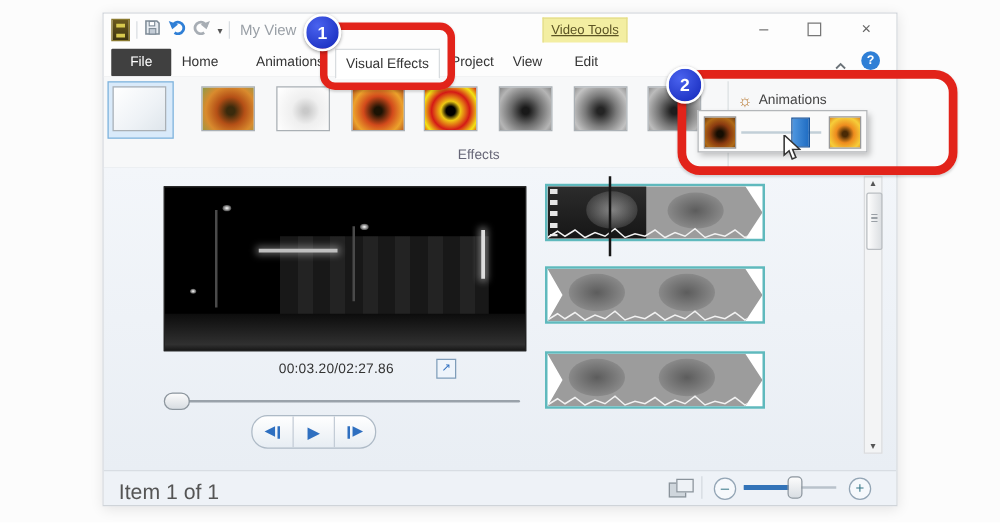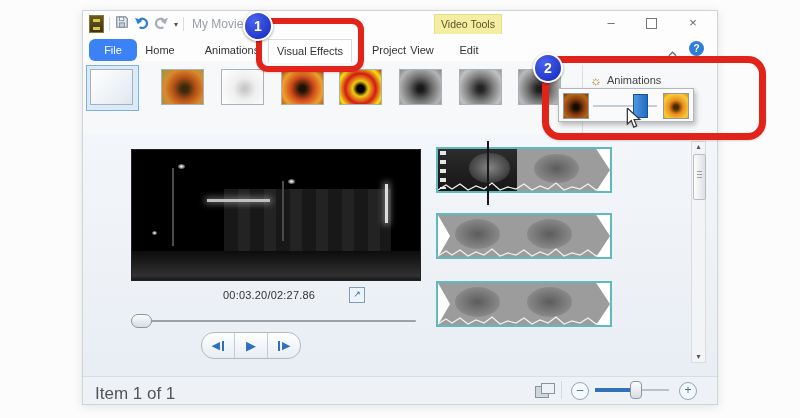--- a/index.html
+++ b/index.html
@@ -17,21 +17,21 @@
   .appicon{width:13px;height:16px;background:linear-gradient(#6b5a1e,#3d3410);border:1px solid #8a7a30;display:flex;flex-direction:column;justify-content:space-around;align-items:center;}
   .appicon i{display:block;width:7px;height:3px;background:#d8c94e;}
   .doc-title{color:#9aa0a7;font-size:12px;margin-left:3px;white-space:nowrap;}
   .wc{width:30px;height:24px;text-align:center;line-height:24px;color:#666;font-size:13px;cursor:default;}
   .maxbox{width:9px;height:9px;border:1.4px solid #777;margin:7px auto 0;}
   .dd{font-size:8px;color:#555;}
 
   
   .tabrow{left:0;top:26px;width:100%;height:24px;border-bottom:1px solid #d8dcdf;background:#fdfdfd;}
   .tab{position:absolute;top:2px;height:22px;line-height:22px;text-align:center;font-size:11px;color:#333;}
-  .tab-file{background:#3b82f6;color:#fff;border-radius:6px;}
+  .tab-file{background:#404040;color:#fff;border-radius:1px;}
   .tab-active{background:#fff;border:1px solid #d8dcdf;border-bottom:1px solid #fff;z-index:2;}
   .vtools{top:3px;height:19px;line-height:19px;background:#f3eea2;color:#5c5424;font-size:10.5px;text-align:center;border:1px solid #e4dd8a;border-bottom:none;}
   .helpdot{width:15px;height:15px;border-radius:50%;background:#2f7fd6;color:#fff;font-size:10px;font-weight:bold;text-align:center;line-height:15px;}
   .chev{width:8px;height:8px;}
 
   
   .ribbon{left:0;top:50px;width:100%;height:73px;background:#f7f8f9;border-bottom:1px solid #d4d8dc;}
   .fx{position:absolute;top:8px;width:43px;height:36px;border:1px solid #aab0b5;box-sizing:border-box;background:#ddd;}
   .fx-sel-wrap{position:absolute;left:3px;top:4px;width:51px;height:44px;background:#d9eafa;border:1px solid #7db2dc;}
   .fx-none{background:linear-gradient(135deg,#ffffff 0%,#eef2f6 60%,#dfe6ec 100%);}
@@ -143,37 +143,37 @@
             </svg>
         </span>
         <span>
           <svg width="15" height="13" viewBox="0 0 16 14">
               <path d="M12 7 a5 5 0 1 0 -2 5" fill="none" stroke="#a7adb4" stroke-width="2.4"></path>
               <path d="M15 2 L12 9 L7 5 Z" fill="#a7adb4"></path>
             </svg>
         </span>
         <span class="dd">▾</span>
         <span class="sep"></span>
-        <span class="doc-title">My Movie</span>
+        <span class="doc-title">My View</span>
       </div>
       <div class="abs wc" style="left:513px;top:0;">–</div>
       <div class="abs wc" style="left:553px;top:0;">
           <div class="maxbox"></div>
         </div>
       <div class="abs wc" style="left:595px;top:0;">×</div>
     </div>
 
-    <div class="abs vtools" style="left:351px;width:66px;">Video Tools</div>
+    <div class="abs vtools" style="left:351px;width:66px;text-decoration:underline;">Video Tools</div>
 
     <div class="abs tabrow">
       <span class="tab tab-file" style="left:6px;width:48px;">File</span>
       <span class="tab" style="left:54px;width:46px;">Home</span>
       <span class="tab" style="left:118px;width:62px;">Animations</span>
       <span class="tab tab-active" style="left:185px;width:82px;">Visual Effects</span>
-      <span class="tab" style="left:284px;width:44px;">Project</span>
+      <span class="tab" style="left:273px;width:44px;">Project</span>
       <span class="tab" style="left:320px;width:38px;">View</span>
       <span class="tab" style="left:364px;width:44px;">Edit</span>
       <span class="abs chev" style="left:585px;top:7px;">
         <svg width="9" height="8" viewBox="0 0 10 8">
             <path d="M1 6 L5 2 L9 6" fill="none" stroke="#6b7379" stroke-width="1.6"></path>
           </svg>
       </span>
       <span class="abs helpdot" style="left:606px;top:4px;">?</span>
     </div>
 
@@ -186,20 +186,21 @@
       <div class="fx fx-warm2" style="left:198px;"></div>
       <div class="fx fx-poster" style="left:256px;"></div>
       <div class="fx fx-bw1" style="left:316px;"></div>
       <div class="fx fx-bw2" style="left:376px;"></div>
       <div class="fx fx-bw3" style="left:435px;"></div>
       <div class="abs group-div"></div>
       <div class="abs bright-btn">
         <span class="sun">☼</span>
         <span>Animations</span>
       </div>
+      <div class="abs fxlabel">Effects</div>
     </div>
 
     <div class="abs content">
 
       <div class="abs preview">
         <div class="pv-bldg"></div>
         <div class="pv-road"></div>
         <div class="pv-marq"></div>
         <div class="pv-sign"></div>
         <div class="pv-pole" style="left:14%;top:14%;width:2px;height:60%;"></div>

